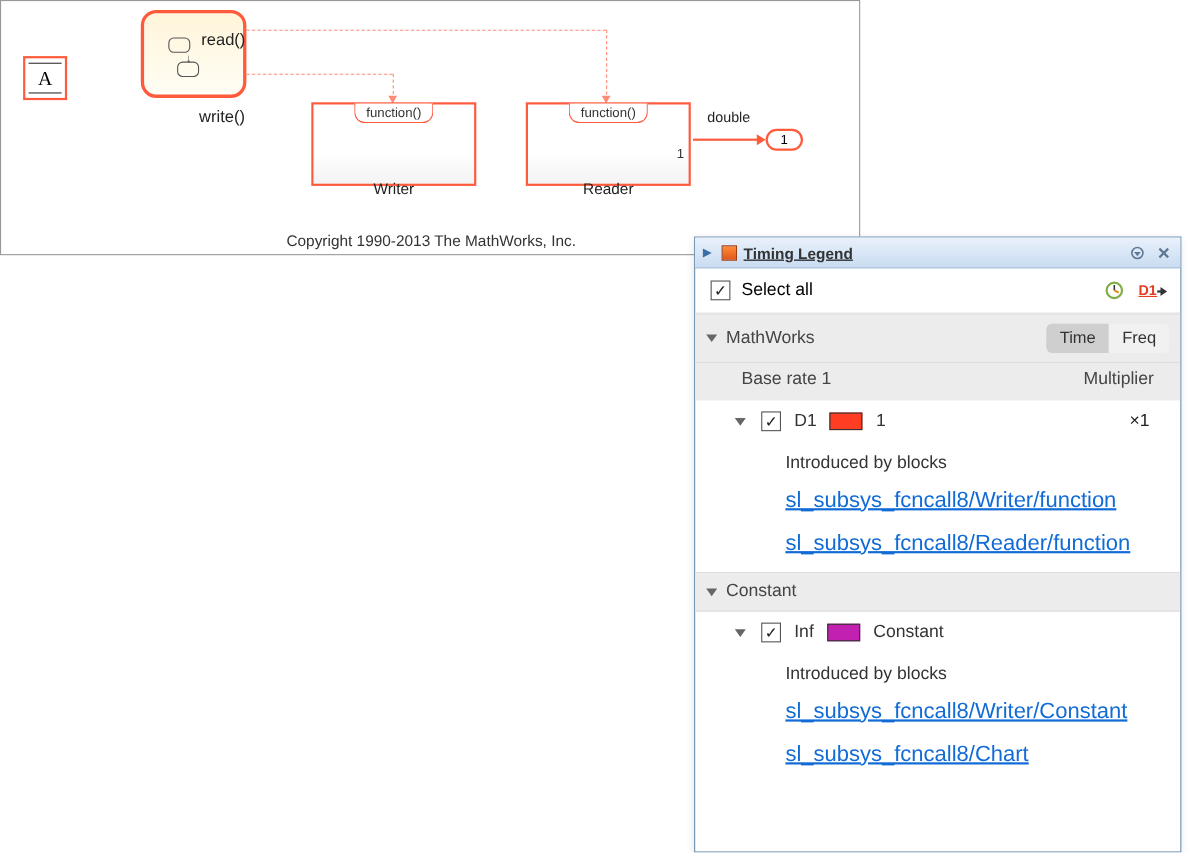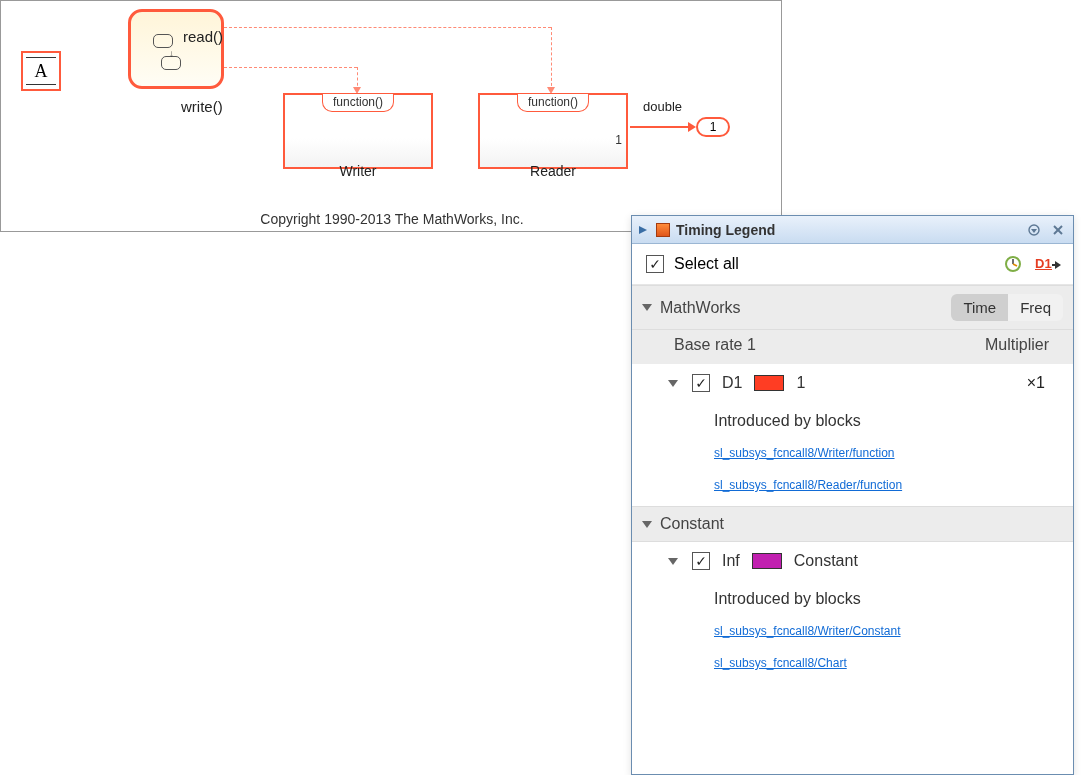--- a/index.html
+++ b/index.html
@@ -171,20 +171,21 @@
     flex-direction: column;
   }
   .panel-titlebar {
     height: 28px;
     background: linear-gradient(to bottom, #e9f1fb, #c9dcf1);
     border-bottom: 1px solid #9bb6d3;
     display: flex; align-items: center;
     padding: 0 6px 0 4px;
     gap: 6px;
     position: relative;
+    text-decoration: underline;
   }
   .titlebar-pin {
     width: 14px; height: 14px;
     display: inline-flex; align-items: center; justify-content: center;
     color: #3a6ea5;
   }
   .titlebar-icon {
     width: 14px; height: 14px;
     background: linear-gradient(to bottom, #ff8c3a, #e0561a);
     border: 1px solid #a33b0f;
@@ -290,21 +291,21 @@
 
   .intro {
     padding: 10px 20px 6px 82px;
     font-size: 16px; color: #333;
   }
   .link-row {
     padding: 8px 20px 8px 82px;
   }
   .link-row a {
     color: #116bd6; text-decoration: underline;
-    font-size: 12px; cursor: pointer;
+    font-size: 20px; cursor: pointer;
   }
 </style>
 </head>
 <body>
 
 <div class="canvas">
 
   <div class="block-a">
     <span>A</span>
   </div>

